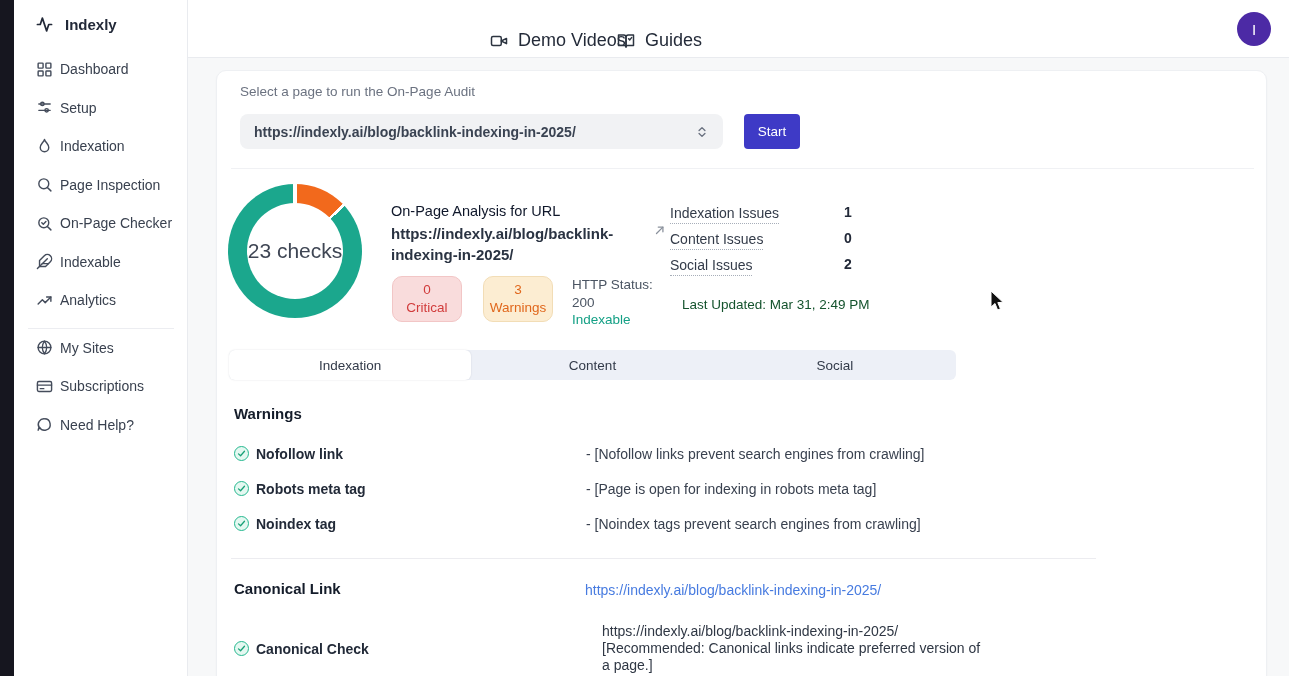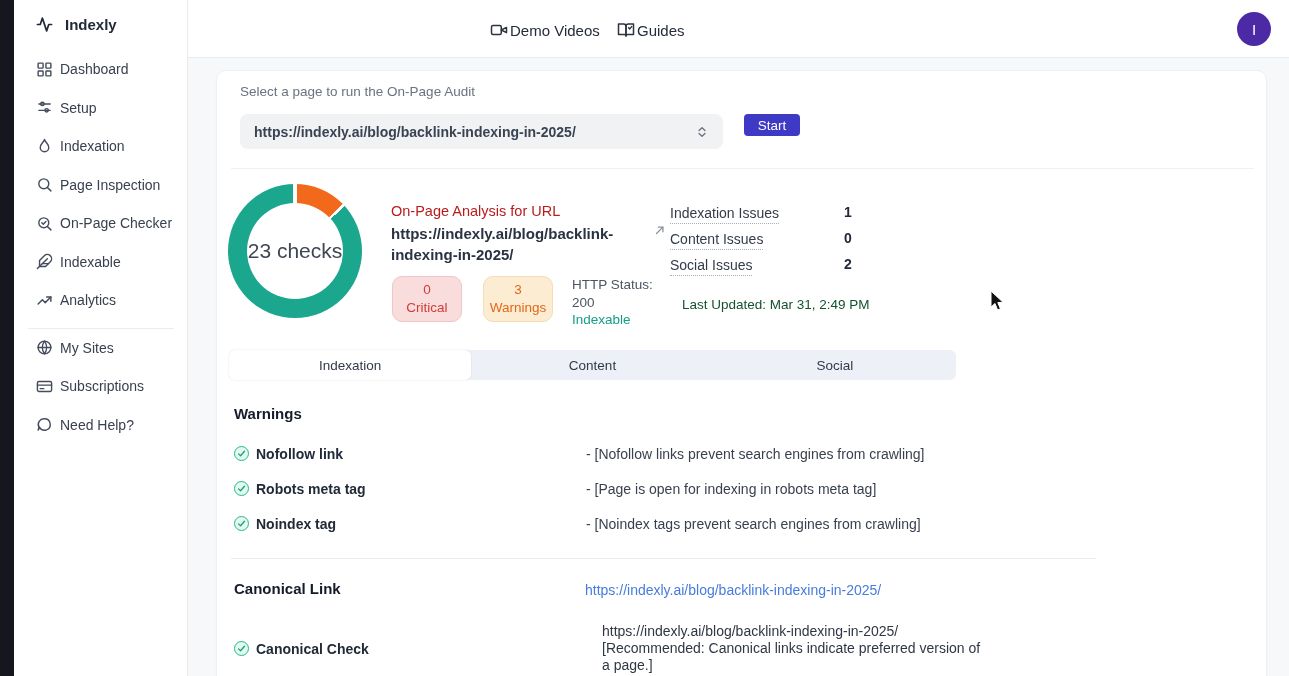--- a/index.html
+++ b/index.html
@@ -18,44 +18,44 @@
   .logo-row { position:absolute; left:22px; top:16px; display:flex; align-items:center; gap:12px; cursor:pointer; }
   .logo-row .label { font-size:15px; font-weight:700; color:#222938; }
   .side-item { position:absolute; left:22px; display:flex; align-items:center; gap:7px; height:22px; cursor:pointer; color:#39414f; }
   .side-item .label { font-size:14px; font-weight:500; color:#39414f; white-space:nowrap; }
   .side-icon { width:17px; height:17px; color:#444c5b; flex:0 0 17px; }
   .side-divider { position:absolute; left:14px; width:146px; height:1px; background:#ecedf1; top:328px; }
 
   
   .header { position:absolute; left:188px; top:0; width:1101px; height:58px; background:#fff; border-bottom:1px solid #e9ebef; }
   .url-input { position:absolute; left:15px; top:11px; width:264px; height:36px; border:1px solid #d7dade; border-radius:8px; padding:0 14px; font-size:13.5px; color:#99a0ab; outline:none; background:#fff; font-family:inherit; }
-  .header-link { position:absolute; top:21px; display:flex; align-items:center; gap:2px; font-size:15px; font-weight:500; color:#242b39; cursor:pointer; }
+  .header-link { position:absolute; top:30px; display:flex; align-items:center; gap:10px; font-size:18px; font-weight:500; color:#242b39; cursor:pointer; }
   .header-link .hicon { width:18px; height:18px; color:#2c3440; }
   .avatar { position:absolute; right:18px; top:12px; width:34px; height:34px; border-radius:50%; background:#4c2aa5; color:#fff; display:flex; align-items:center; justify-content:center; font-size:15px; font-weight:500; cursor:pointer; }
 
   
   .main { position:absolute; left:188px; top:58px; width:1101px; height:618px; background:#f7f8f9; }
   .card { position:absolute; left:28px; top:12px; width:1051px; height:660px; background:#fff; border:1px solid #eef0f3; border-radius:10px; box-shadow:0 1px 2px rgba(20,24,40,.04); }
 
   .select-label { position:absolute; left:23px; top:13px; font-size:13.5px; color:#6b7280; }
   .page-select { position:absolute; left:23px; top:43px; width:483px; height:35px; background:#f1f2f4; border-radius:8px; display:flex; align-items:center; padding:0 14px; cursor:pointer; }
   .page-select .value { font-size:14px; font-weight:600; color:#3a4352; flex:1; white-space:nowrap; overflow:hidden; }
   .page-select .chev { width:14px; height:14px; color:#6b7280; }
-  .start-btn { position:absolute; left:527px; top:43px; width:56px; height:22px; background:#3e3ac6; color:#fff; border:none; border-radius:4px; font-size:13.5px; font-family:inherit; cursor:pointer; }
+  .start-btn { position:absolute; left:527px; top:43px; width:56px; height:35px; background:#3e3ac6; color:#fff; border:none; border-radius:4px; font-size:13.5px; font-family:inherit; cursor:pointer; }
   .div1 { position:absolute; left:14px; top:97px; width:1023px; height:1px; background:#f0f1f4; }
 
   
   .donut { position:absolute; left:11px; top:113px; width:134px; height:134px; border-radius:50%;
     background:conic-gradient(#fff 0deg 2deg, #f2691c 2deg 45deg, #fff 45deg 48deg, #1ba78d 48deg 358deg, #fff 358deg 360deg);
     display:flex; align-items:center; justify-content:center; }
   .donut .hole { position:absolute; inset:19px; background:#fff; border-radius:50%; }
   .donut .center-label { position:relative; font-size:21px; color:#3f4654; }
 
   
-  .analysis-title { position:absolute; left:174px; top:132px; font-size:14.5px; color:#b91c1c; }
+  .analysis-title { position:absolute; left:174px; top:132px; font-size:14.5px; color:#0f172a; }
   .analysis-url { position:absolute; left:174px; top:152px; width:252px; font-size:15px; font-weight:600; color:#2a3342; line-height:21px; }
   .ext-arrow { position:absolute; left:436px; top:152px; width:14px; height:14px; color:#8a919c; cursor:pointer; }
 
   .badge { position:absolute; top:205px; width:70px; height:46px; border-radius:10px; display:flex; flex-direction:column; align-items:center; justify-content:center; font-size:13.5px; line-height:18px; }
   .badge.critical { left:175px; background:#f9dcdc; border:1px solid #f2c6c6; color:#d13b3b; }
   .badge.warning  { left:266px; background:#fcedd2; border:1px solid #f2ddb6; color:#e0671c; }
 
   .http-block { position:absolute; left:355px; top:205px; font-size:13.5px; color:#4b5563; line-height:17.5px; }
   .http-block .indexable { color:#14a085; }
 

